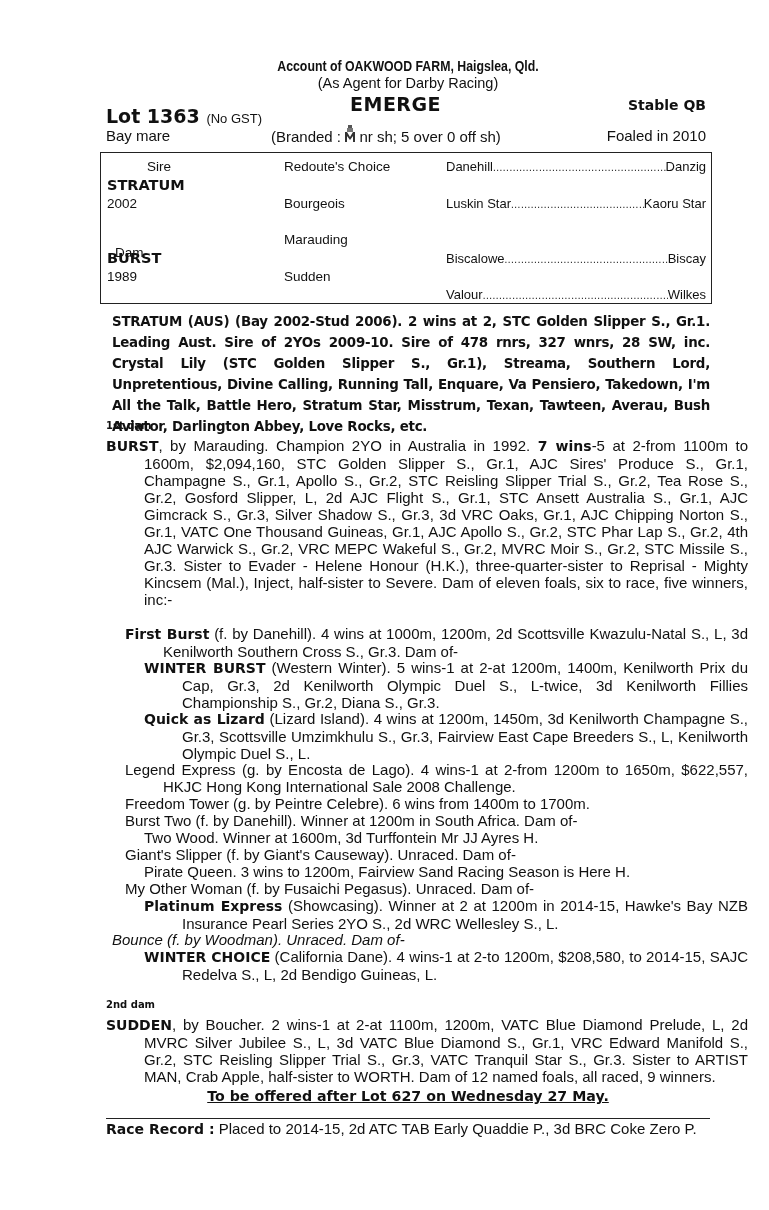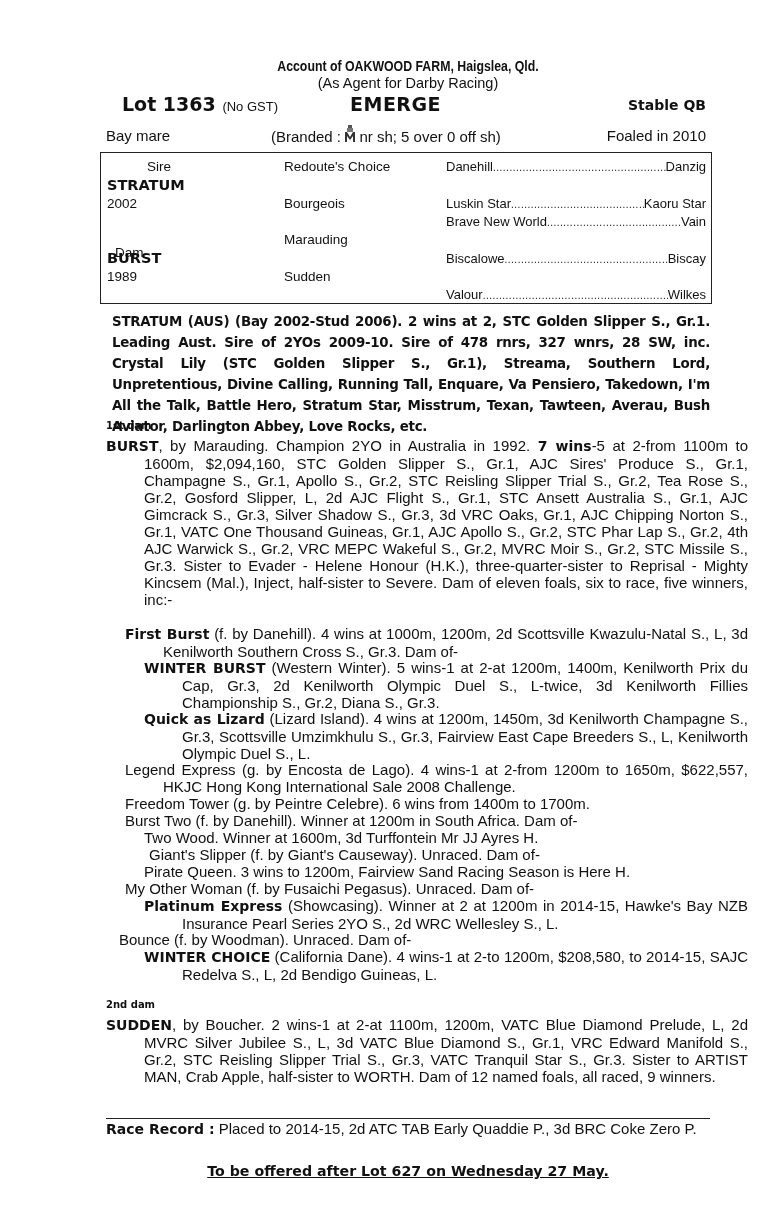--- a/index.html
+++ b/index.html
@@ -4,21 +4,21 @@
 <style>
   html, body { margin:0; padding:0; background:#ffffff; }
   body { width:769px; height:1210px; position:relative; overflow:hidden;
          font-family:"Liberation Sans", sans-serif; color:#111; }
   .page { position:absolute; left:106px; top:0; width:604px; }
   .consignor { position:absolute; top:58px; left:0; width:604px; text-align:center;
                font-family:"Liberation Sans", sans-serif; font-weight:bold; font-size:14px;
                transform:scaleX(0.88); transform-origin:center; letter-spacing:0; }
   .agent { position:absolute; top:75px; left:0; width:604px; text-align:center; font-size:14.5px; }
   .lotrow { position:absolute; top:93px; left:0; width:604px; height:26px; }
-  .lot { position:absolute; left:0; top:0; font-family:"DejaVu Sans", sans-serif; font-weight:bold; font-size:19px;margin-left:16px; }
+  .lot { position:absolute; left:0; top:12px; font-family:"DejaVu Sans", sans-serif; font-weight:bold; font-size:19px; }
   .gst { font-family:"Liberation Sans", sans-serif; font-weight:normal; font-size:13px; }
   .name { position:absolute; left:244px; top:0; font-family:"DejaVu Sans", sans-serif; font-weight:bold; font-size:19px; letter-spacing:0.5px; }
   .stable { position:absolute; right:4px; top:4px; font-family:"DejaVu Sans", sans-serif; font-weight:bold; font-size:14px; }
   .inforow { position:absolute; top:127px; left:0; width:604px; font-size:15px; }
   .color { position:absolute; left:0; }
   .brand { position:absolute; left:165px; }
   .foaled { position:absolute; right:4px; }
   .brand-glyph { display:inline-block; width:10px; height:17px; vertical-align:-2px; position:relative; }
   .brand-glyph svg { position:absolute; left:0; top:-2px; }
 
@@ -34,21 +34,21 @@
 
   .sire-blurb { position:absolute; top:311px; left:6px; width:598px;
                 font-family:"DejaVu Sans", sans-serif; font-weight:bold; font-size:13.4px;
                 line-height:21px; text-align:justify; letter-spacing:-0.25px; }
 
   .sect-title { position:absolute; left:0; font-family:"DejaVu Sans", sans-serif; font-weight:bold; font-size:10px; }
   .para { position:absolute; font-size:15px; line-height:17px; text-align:justify; }
   .para b { font-family:"DejaVu Sans", sans-serif; font-weight:bold; font-size:14px; }
   .hang { padding-left:38px; text-indent:-38px; }
   .rule { position:absolute; left:0; width:604px; border-top:1px solid #222; }
-  .offer { position:absolute; top:1163px; left:0; width:604px; text-align:center;
+  .offer { position:absolute; top:1088px; left:0; width:604px; text-align:center;
            font-family:"DejaVu Sans", sans-serif; font-weight:bold; font-size:14.2px; }
   .offer span { text-decoration:underline; }
 </style>
 </head>
 <body>
 
 <div class="page">
 
   <div class="consignor">Account of OAKWOOD FARM, Haigslea, Qld.</div>
   <div class="agent">(As Agent for Darby Racing)</div>
@@ -94,25 +94,20 @@
     <div class="gg" style="top:6px;">
         <span class="l">Danehill</span>
         <span class="dots"></span>
         <span class="r">Danzig</span>
       </div>
     <div class="gg" style="top:43px;">
         <span class="l">Luskin Star</span>
         <span class="dots"></span>
         <span class="r">Kaoru Star</span>
       </div>
-    <div class="gg" style="top:61px;">
-        <span class="l">Brave New World</span>
-        <span class="dots"></span>
-        <span class="r">Vain</span>
-      </div>
     <div class="gg" style="top:98px;">
         <span class="l">Biscalowe</span>
         <span class="dots"></span>
         <span class="r">Biscay</span>
       </div>
     <div class="gg" style="top:134px;">
         <span class="l">Valour</span>
         <span class="dots"></span>
         <span class="r">Wilkes</span>
       </div>
@@ -123,25 +118,25 @@
   <div class="sect-title" style="top:420px;">1st dam</div>
   <div class="para hang" style="top:437px;left:0;width:604px;"><b>BURST</b><span>, by Marauding. Champion 2YO in Australia in 1992. </span><b>7 wins</b><span>-5 at 2-from 1100m to 1600m, $2,094,160, STC Golden Slipper S., Gr.1, AJC Sires' Produce S., Gr.1, Champagne S., Gr.1, Apollo S., Gr.2, STC Reisling Slipper Trial S., Gr.2, Tea Rose S., Gr.2, Gosford Slipper, L, 2d AJC Flight S., Gr.1, STC Ansett Australia S., Gr.1, AJC Gimcrack S., Gr.3, Silver Shadow S., Gr.3, 3d VRC Oaks, Gr.1, AJC Chipping Norton S., Gr.1, VATC One Thousand Guineas, Gr.1, AJC Apollo S., Gr.2, STC Phar Lap S., Gr.2, 4th AJC Warwick S., Gr.2, VRC MEPC Wakeful S., Gr.2, MVRC Moir S., Gr.2, STC Missile S., Gr.3. Sister to Evader - Helene Honour (H.K.), three-quarter-sister to Reprisal - Mighty Kincsem (Mal.), Inject, half-sister to Severe. Dam of eleven foals, six to race, five winners, inc:-</span></div>
 
   <div class="para hang" style="top:625px;left:19px;width:585px;"><b>First Burst</b> <span>(f. by Danehill). 4 wins at 1000m, 1200m, 2d Scottsville Kwazulu-Natal S., L, 3d Kenilworth Southern Cross S., Gr.3. Dam of-</span></div>
   <div class="para hang" style="top:659px;left:38px;width:566px;"><b>WINTER BURST</b> <span>(Western Winter). 5 wins-1 at 2-at 1200m, 1400m, Kenilworth Prix du Cap, Gr.3, 2d Kenilworth Olympic Duel S., L-twice, 3d Kenilworth Fillies Championship S., Gr.2, Diana S., Gr.3.</span></div>
   <div class="para hang" style="top:710px;left:38px;width:566px;"><b>Quick as Lizard</b> <span>(Lizard Island). 4 wins at 1200m, 1450m, 3d Kenilworth Champagne S., Gr.3, Scottsville Umzimkhulu S., Gr.3, Fairview East Cape Breeders S., L, Kenilworth Olympic Duel S., L.</span></div>
   <div class="para hang" style="top:761px;left:19px;width:585px;"><span>Legend Express</span> <span>(g. by Encosta de Lago). 4 wins-1 at 2-from 1200m to 1650m, $622,557, HKJC Hong Kong International Sale 2008 Challenge.</span></div>
   <div class="para" style="top:795px;left:19px;width:585px;"><span>Freedom Tower</span> <span>(g. by Peintre Celebre). 6 wins from 1400m to 1700m.</span></div>
   <div class="para" style="top:812px;left:19px;width:585px;"><span>Burst Two</span> <span>(f. by Danehill). Winner at 1200m in South Africa. Dam of-</span></div>
   <div class="para" style="top:829px;left:38px;width:566px;"><span>Two Wood</span>. <span>Winner at 1600m, 3d Turffontein Mr JJ Ayres H.</span></div>
-  <div class="para" style="top:846px;left:19px;width:585px;margin-left:24px;"><span>Giant's Slipper</span> <span>(f. by Giant's Causeway). Unraced. Dam of-</span></div>
+  <div class="para" style="top:846px;left:19px;width:585px;"><span>Giant's Slipper</span> <span>(f. by Giant's Causeway). Unraced. Dam of-</span></div>
   <div class="para" style="top:863px;left:38px;width:566px;"><span>Pirate Queen</span>. <span>3 wins to 1200m, Fairview Sand Racing Season is Here H.</span></div>
   <div class="para" style="top:880px;left:19px;width:585px;"><span>My Other Woman</span> <span>(f. by Fusaichi Pegasus). Unraced. Dam of-</span></div>
   <div class="para hang" style="top:897px;left:38px;width:566px;"><b>Platinum Express</b> <span>(Showcasing). Winner at 2 at 1200m in 2014-15, Hawke's Bay NZB Insurance Pearl Series 2YO S., 2d WRC Wellesley S., L.</span></div>
-  <div class="para" style="top:931px;left:13px;width:585px;"><span>Bounce</span> <span>(f. by Woodman). Unraced. Dam of-</span></div>
+  <div class="para" style="top:931px;left:6px;width:585px;font-style:italic;"><span>Bounce</span> <span>(f. by Woodman). Unraced. Dam of-</span></div>
   <div class="para hang" style="top:948px;left:38px;width:566px;"><b>WINTER CHOICE</b> <span>(California Dane). 4 wins-1 at 2-to 1200m, $208,580, to 2014-15, SAJC Redelva S., L, 2d Bendigo Guineas, L.</span></div>
 
   <div class="sect-title" style="top:999px;">2nd dam</div>
   <div class="para hang" style="top:1016px;left:0;width:604px;"><b>SUDDEN</b><span>, by Boucher. 2 wins-1 at 2-at 1100m, 1200m, VATC Blue Diamond Prelude, L, 2d MVRC Silver Jubilee S., L, 3d VATC Blue Diamond S., Gr.1, VRC Edward Manifold S., Gr.2, STC Reisling Slipper Trial S., Gr.3, VATC Tranquil Star S., Gr.3. Sister to ARTIST MAN, Crab Apple, half-sister to WORTH. Dam of 12 named foals, all raced, 9 winners.</span></div>
 
   <div class="rule" style="top:1118px;"></div>
   <div class="para hang" style="top:1120px;left:0;width:604px;"><b>Race Record :</b> <span>Placed to 2014-15, 2d ATC TAB Early Quaddie P., 3d BRC Coke Zero P.</span></div>
 
   <div class="offer"><span>To be offered after Lot 627 on Wednesday 27 May.</span></div>
 </div>

